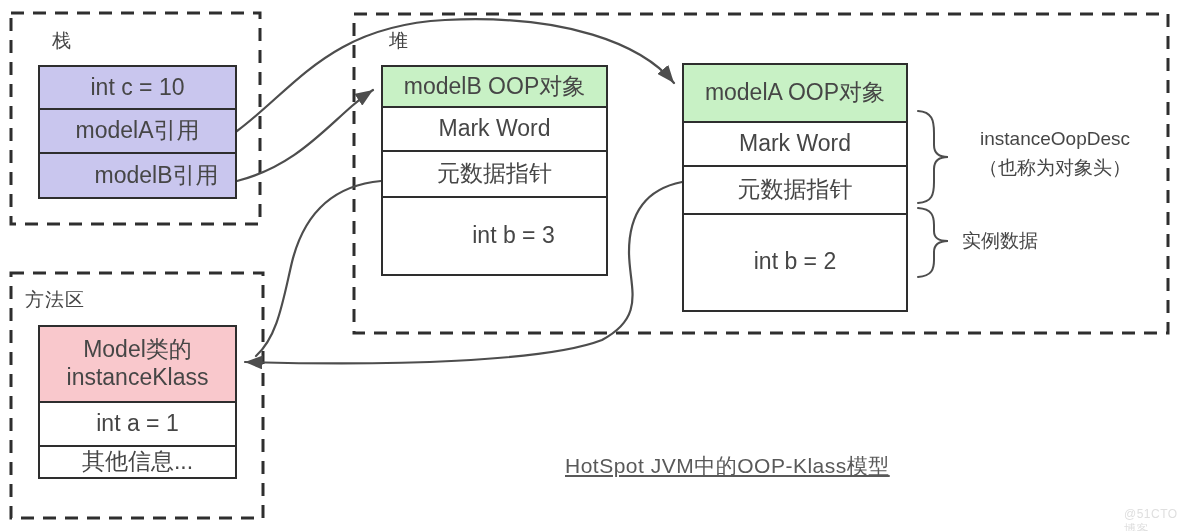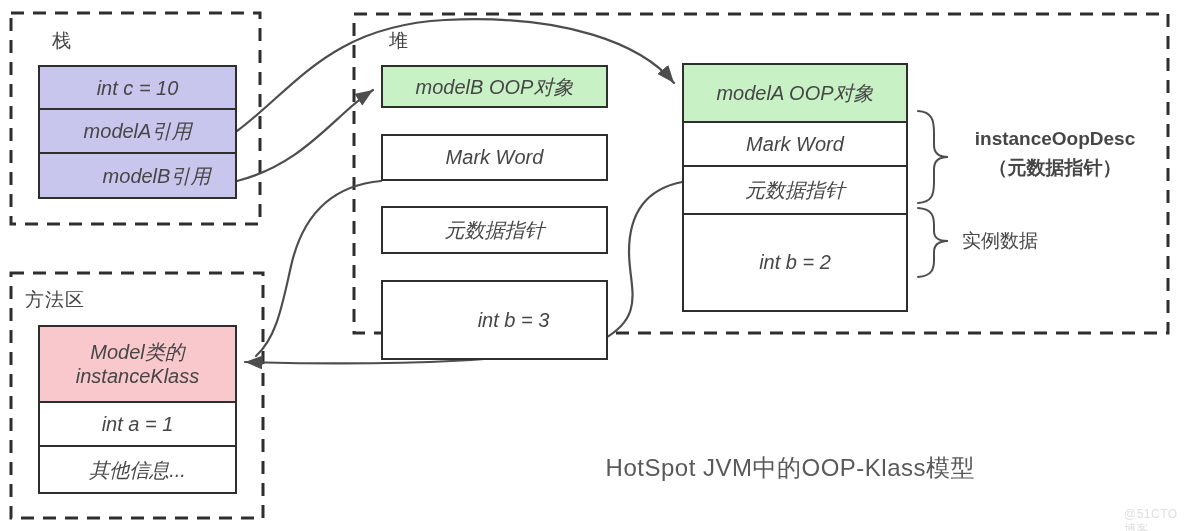--- a/index.html
+++ b/index.html
@@ -13,30 +13,30 @@
   .dashed-rect{fill:none;stroke:var(--dashed-border,#2e2e2e);stroke-width:3;stroke-dasharray:13 9;}
   .arrow{fill:none;stroke:var(--arrow,#4d4d4d);stroke-width:2.2;stroke-linecap:round;}
   .brace{fill:none;stroke:var(--arrow,#4d4d4d);stroke-width:2;stroke-linecap:round;}
   .arrowhead{fill:var(--arrow,#4d4d4d);}
   .region-label{position:absolute;font-size:19px;color:var(--text,#464646);letter-spacing:1px;}
   .record{position:absolute;display:flex;flex-direction:column;}
   .cell{
     box-sizing:border-box;border:2.5px solid var(--box-border,#2e2e2e);
     margin-top:-2.5px;background:#fff;
     display:flex;align-items:center;justify-content:center;text-align:center;
-    font-size:20px;color:var(--text,#464646);line-height:1.2;font-style:italic;
+    font-size:23px;color:var(--text,#464646);line-height:1.2;
   }
   .cell:first-child{margin-top:0;}
   .cell.purple{background:var(--stack-slot-bg,#c9c6ee);}
   .cell.green{background:var(--heap-header-bg,#c8f1c5);}
   .cell.pink{background:var(--klass-header-bg,#f9c8cc);flex-direction:column;justify-content:center;}
   .annotation{position:absolute;font-size:19px;color:var(--text,#464646);}
-  .annotation .line{display:block;text-align:center;line-height:29px;font-weight:bold;}
-  .caption{position:absolute;left:565px;top:452px;width:410px;text-align:right;
-    font-size:24px;color:var(--caption,#595959);letter-spacing:.5px;}
+  .annotation .line{display:block;text-align:center;line-height:29px;}
+  .caption{position:absolute;left:565px;top:452px;width:410px;text-align:left;
+    font-size:21px;color:var(--caption,#595959);letter-spacing:.5px;text-decoration:underline;}
   .watermark{position:absolute;left:1104px;top:507px;font-size:12px;
     color:var(--watermark,#dfdfdf);letter-spacing:.5px;margin-left:20px;}
 </style>
 </head>
 <body>
 
 <div class="canvas">
 
   <svg class="overlay" viewBox="0 0 1184 531" aria-hidden="true">
     <defs>
@@ -61,46 +61,46 @@
   <div class="region-label" style="left:52px;top:28px;">栈</div>
   <div class="region-label" style="left:389px;top:28px;">堆</div>
   <div class="region-label" style="left:25px;top:287px;">方法区</div>
 
   <div class="record" style="left:38px;top:65px;width:199px;">
     <div class="cell purple" style="height:45px;">int c = 10</div>
     <div class="cell purple" style="height:47px;">modelA引用</div>
     <div class="cell purple" style="height:47px;padding-left:38px;">modelB引用</div>
   </div>
 
-  <div class="record" style="left:381px;top:65px;width:227px;gap:28px;">
+  <div class="record" style="left:381px;top:65px;width:227px;">
     <div class="cell green" style="height:43px;">modelB OOP对象</div>
     <div class="cell" style="height:47px;">Mark Word</div>
     <div class="cell" style="height:48px;">元数据指针</div>
     <div class="cell" style="height:80px;padding-left:38px;">int b = 3</div>
   </div>
 
   <div class="record" style="left:682px;top:63px;width:226px;">
     <div class="cell green" style="height:60px;">modelA OOP对象</div>
     <div class="cell" style="height:47px;">Mark Word</div>
     <div class="cell" style="height:50px;">元数据指针</div>
     <div class="cell" style="height:99px;">int b = 2</div>
   </div>
 
   <div class="record" style="left:38px;top:325px;width:199px;">
     <div class="cell pink" style="height:78px;">
       <span>Model类的</span>
       <span>instanceKlass</span>
     </div>
     <div class="cell" style="height:47px;">int a = 1</div>
-    <div class="cell" style="height:49px;">其他信息...</div>
+    <div class="cell" style="height:34px;">其他信息...</div>
   </div>
 
   <div class="annotation" style="left:952px;top:124px;width:206px;">
     <span class="line">instanceOopDesc</span>
-    <span class="line">（元数据指针）</span>
+    <span class="line">（也称为对象头）</span>
   </div>
   <div class="annotation" style="left:962px;top:228px;">实例数据</div>
 
   <div class="caption">HotSpot JVM中的OOP-Klass模型</div>
 
   <div class="watermark">@51CTO博客</div>
 
 </div>
 
 </body></html>

